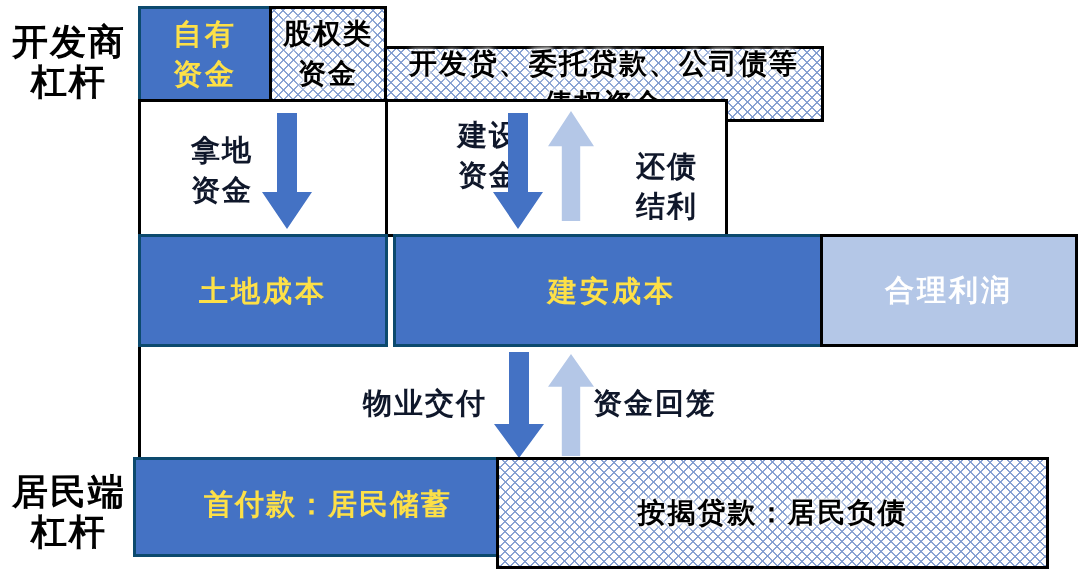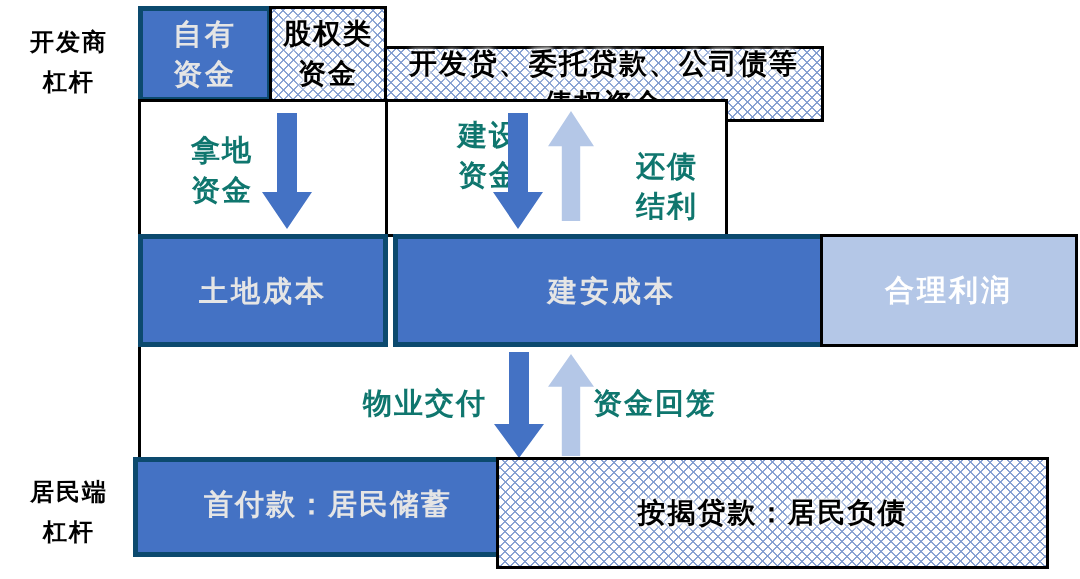--- a/index.html
+++ b/index.html
@@ -3,26 +3,26 @@
 <meta charset="utf-8">
 <style>
   html,body{margin:0;padding:0;background:#fff;}
   #canvas{
     position:relative;width:1080px;height:579px;background:#fff;overflow:hidden;
     font-family:"Liberation Serif","DejaVu Serif",serif;
   }
   .abs{position:absolute;box-sizing:border-box;}
   
   .row-label{
-    width:138px;text-align:center;font-size:24px;font-weight:bold;color:#000;
+    width:138px;text-align:center;font-size:36px;font-weight:bold;color:#000;
     line-height:40px;white-space:pre-line;letter-spacing:2px;
   }
   
   .solid-box{
-    background:#4472C4;border:5px solid #0c4a6e;color:#e5e5e5;
+    background:#4472C4;border:3px solid #0c4a6e;color:#fde047;
     display:flex;align-items:center;justify-content:center;text-align:left;
     font-size:29px;font-weight:bold;line-height:40px;white-space:pre-line;letter-spacing:3px;
   }
   
   .light-box{
     background:#B4C7E7;border:3px solid #000;color:#fff;
     display:flex;align-items:center;justify-content:center;text-align:center;
     font-size:29px;font-weight:bold;letter-spacing:3px;font-family:Liberation Serif, serif;
   }
   
@@ -36,21 +36,21 @@
       repeating-linear-gradient(-45deg, rgba(125,153,206,.9) 0 1.4px, transparent 1.4px 7px);
   }
   .hatch-box .txt{
     text-shadow:0 0 3px #fff,0 0 4px #fff,0 0 6px #fff,0 0 8px #fff;
     white-space:pre-line;
   }
   
   .flow-section{background:#fff;border:3px solid #000;}
   .v-divider{background:#000;width:3px;}
   .flow-label{
-    font-size:29px;font-weight:bold;color:#0f766e;text-align:center;
+    font-size:29px;font-weight:bold;color:#0f172a;text-align:center;
     line-height:40px;white-space:pre-line;letter-spacing:2px;
   }
   
   .arrow-down{clip-path:polygon(30% 0,70% 0,70% 68%,100% 68%,50% 100%,0 68%,30% 68%);}
   .arrow-up{clip-path:polygon(50% 0,100% 32%,70% 32%,70% 100%,30% 100%,30% 32%,0 32%);}
   .blue-arrow{background:#4472C4;}
   .lightblue-arrow{background:#B4C7E7;}
 </style>
 </head>
 <body>

